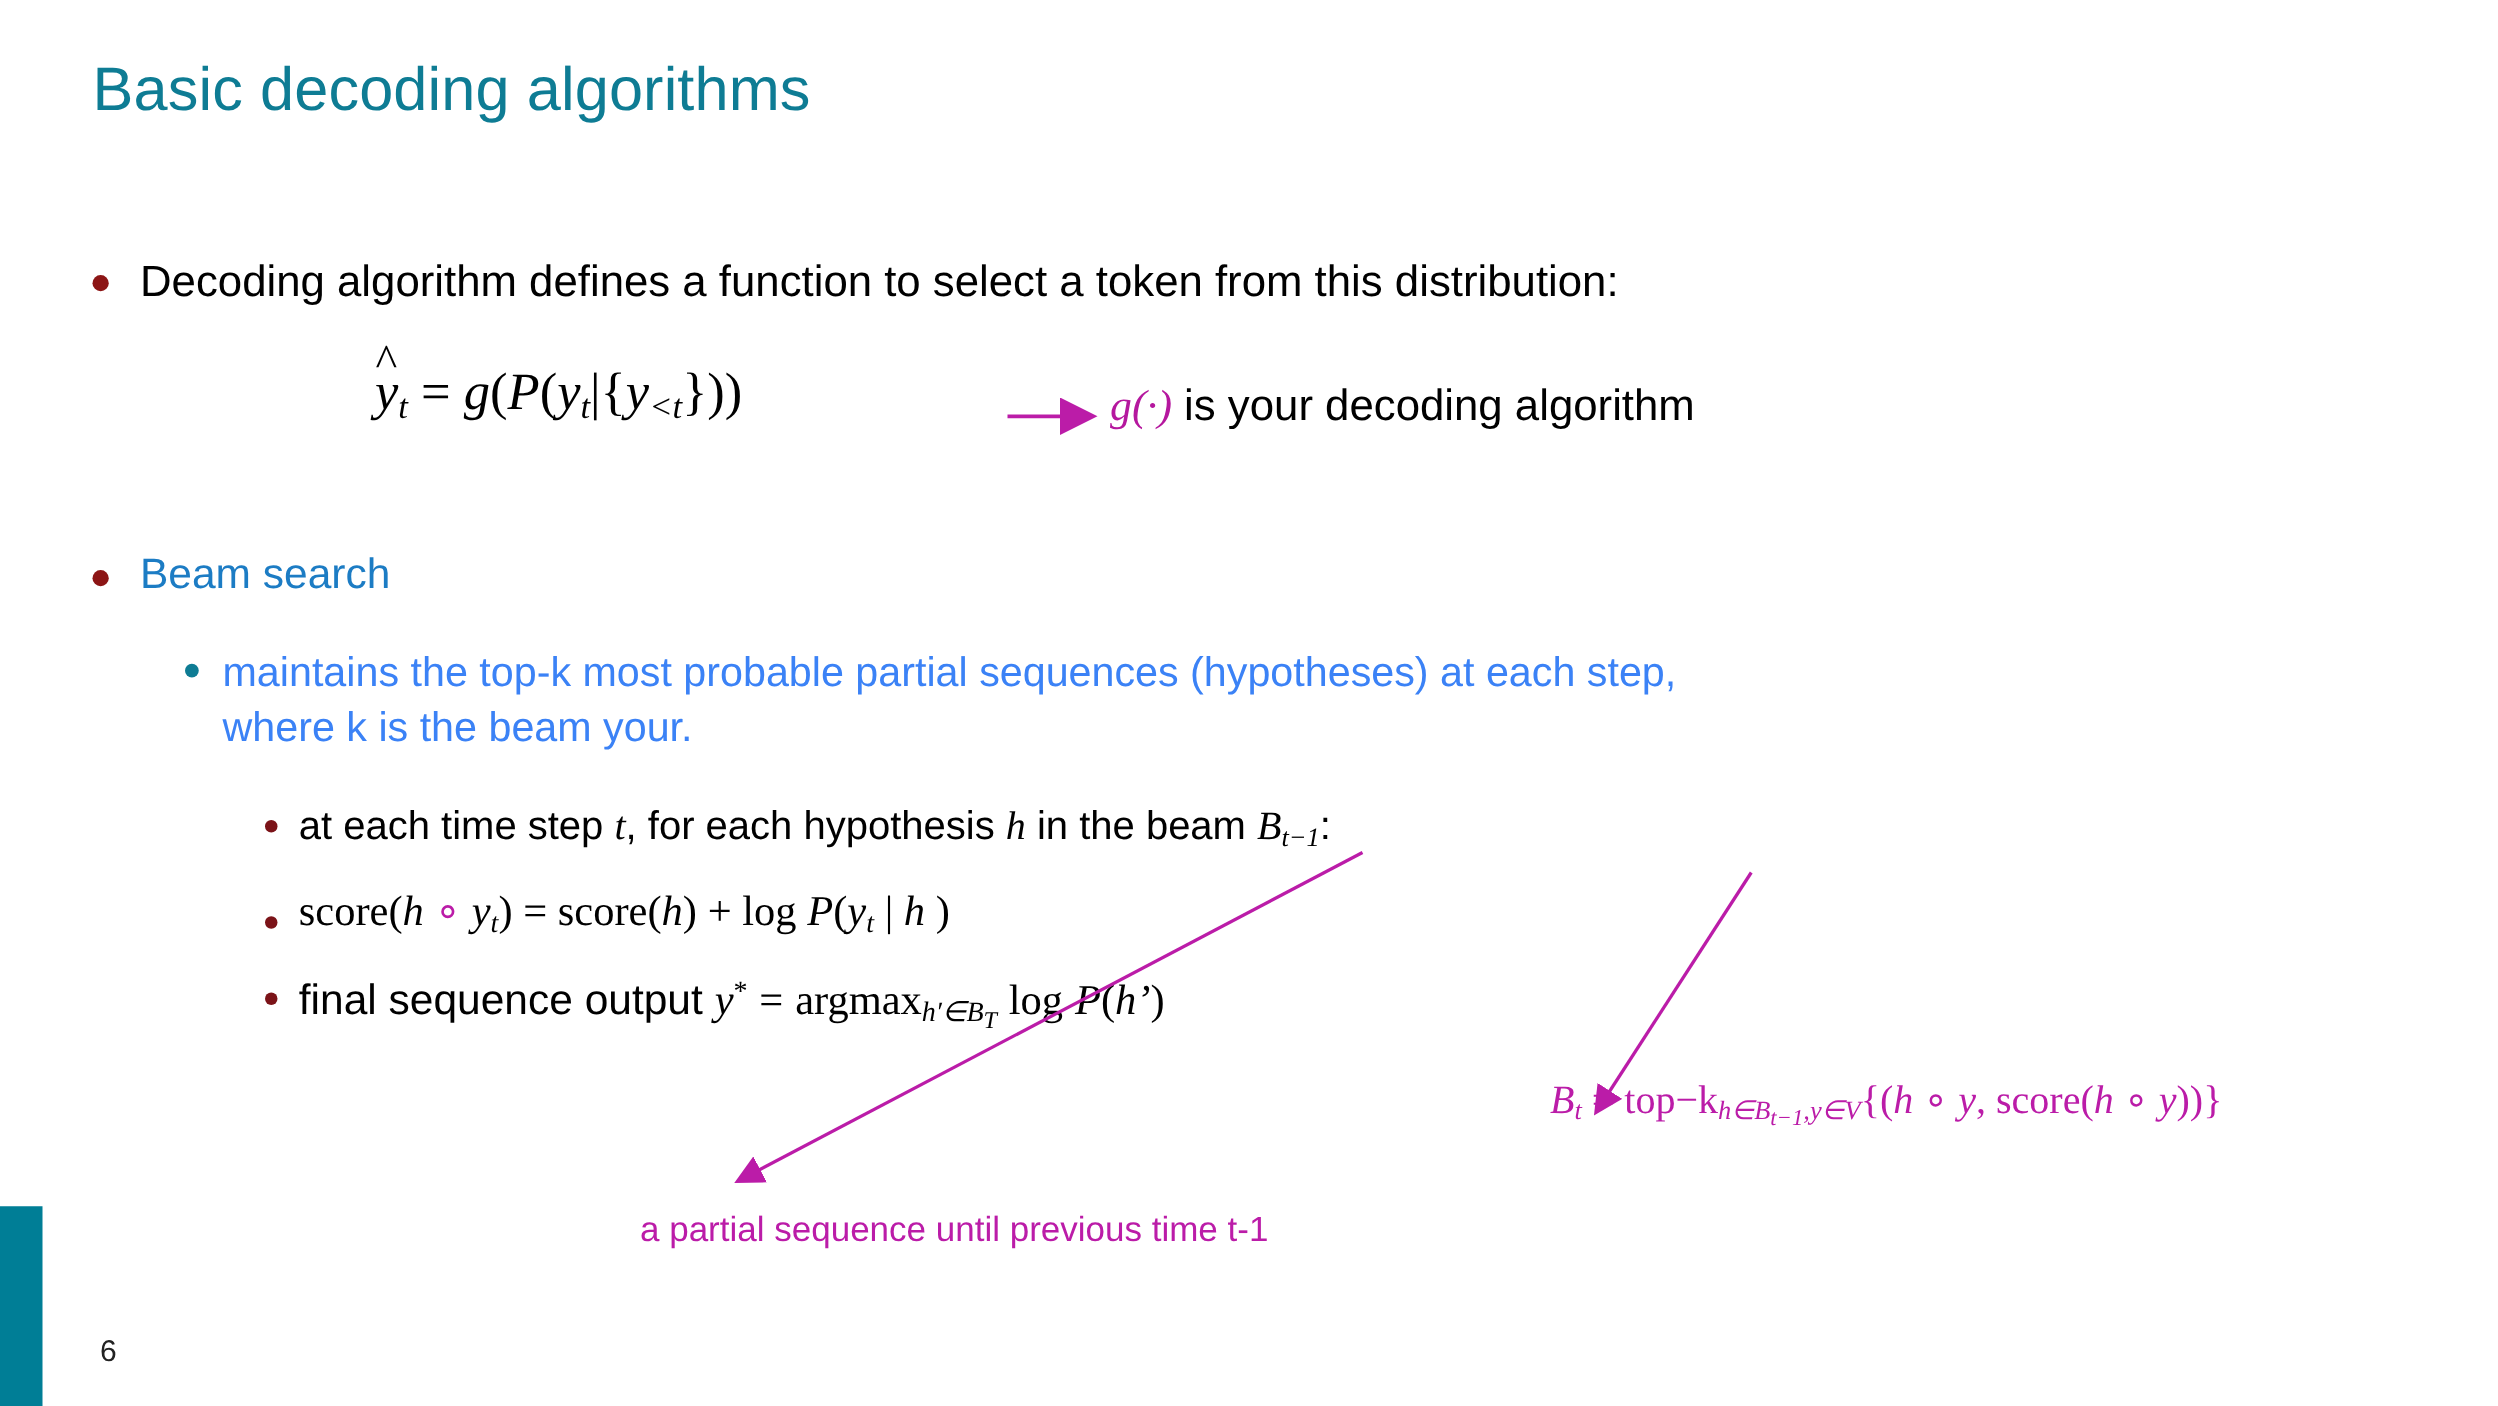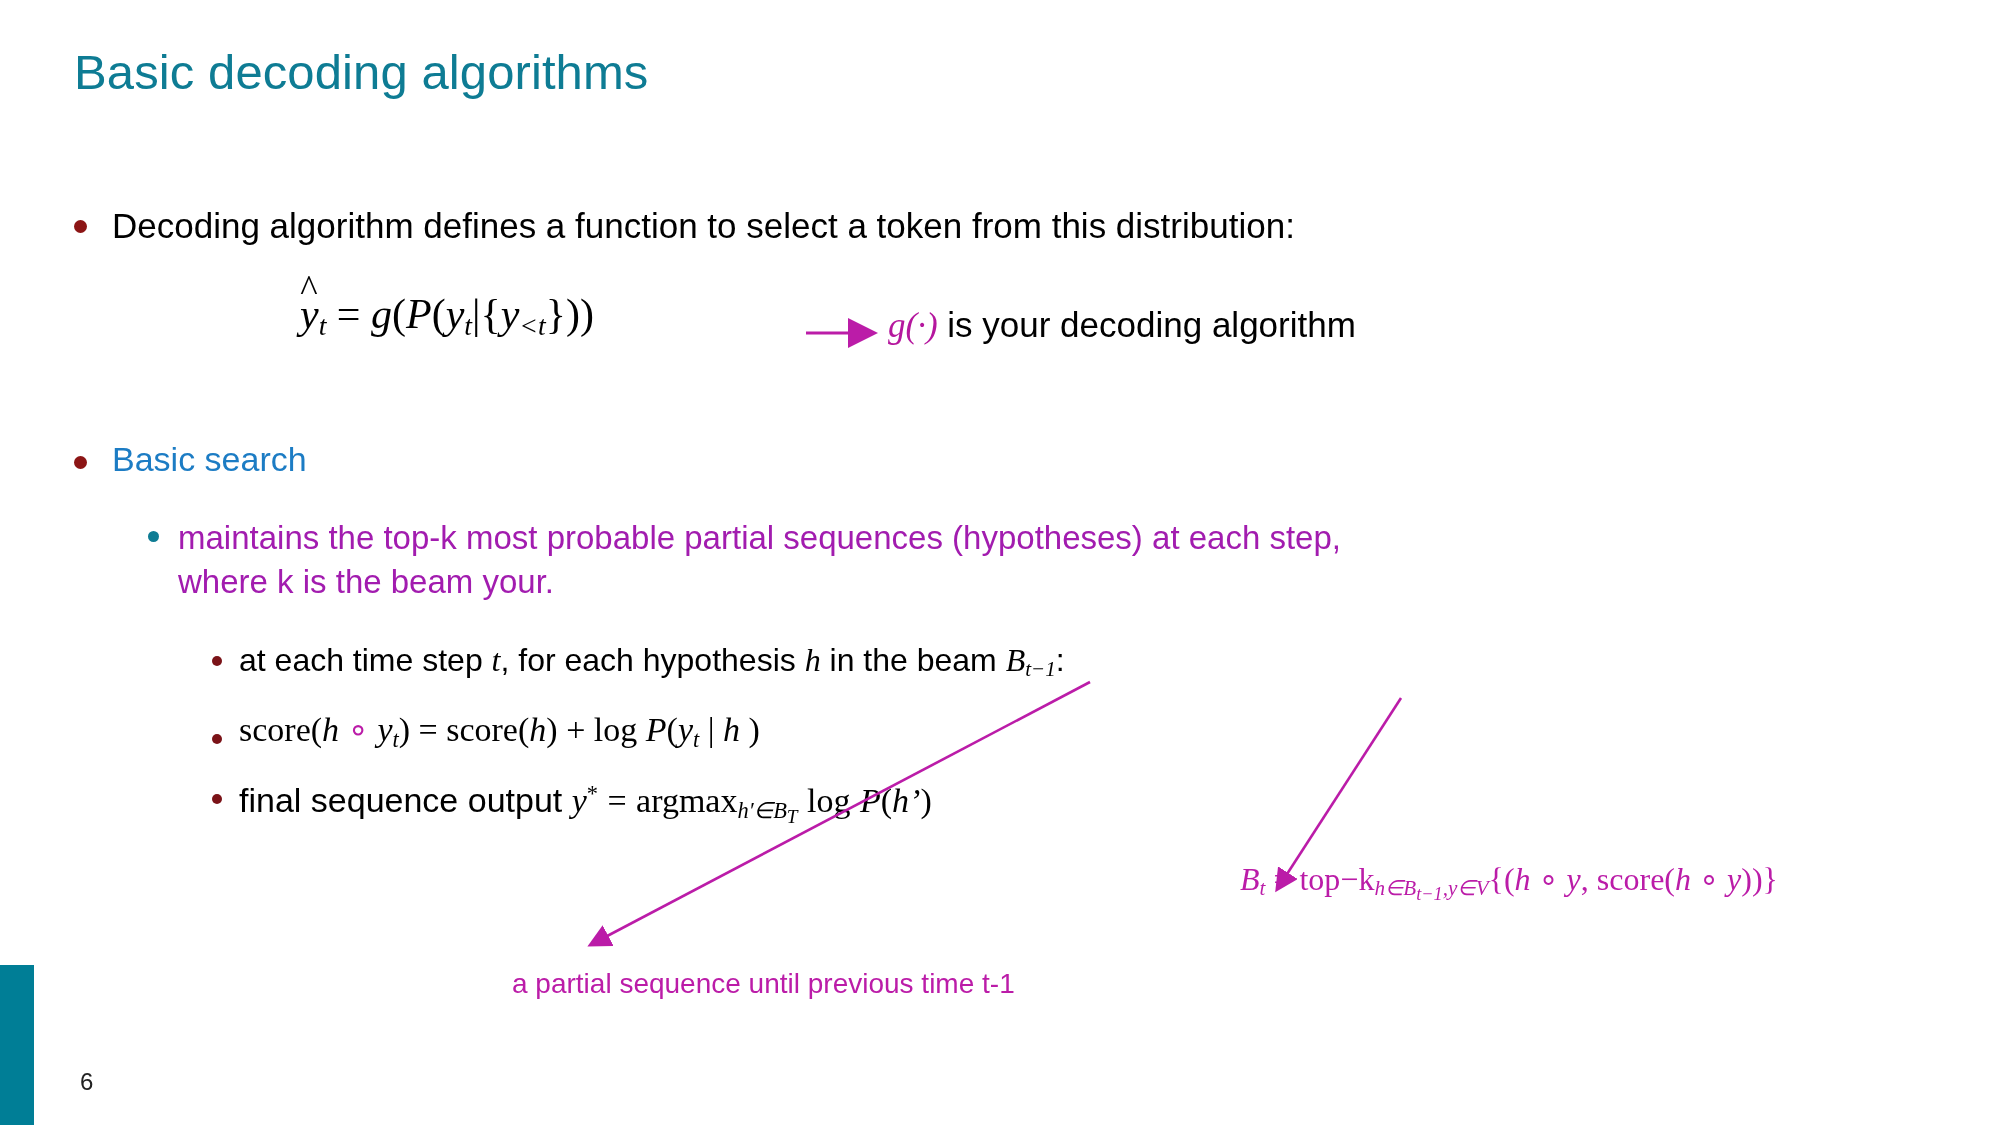--- a/index.html
+++ b/index.html
@@ -76,21 +76,21 @@
     margin-top: 16px;
   }
 
   .txt-l1 {
     font-size: 35px;
     color: #000000;
     line-height: 1.28;
   }
   .txt-l2 {
     font-size: 33px;
-    color: #a21caf;
+    color: #3b82f6;
     line-height: 1.33;
   }
   .txt-l3 {
     font-size: 32px;
     color: #000000;
     line-height: 1.3;
   }
   .beam-label {
     font-size: 34px;
     color: #1C7CC4;
@@ -201,21 +201,21 @@
     <span class="mup">=</span>
     <span class="mi">g</span><span class="mup">(</span><span class="mi">P</span><span class="mup">(</span><span class="mi">y</span><sub>t</sub><span class="mup">|</span><span class="mup">{</span><span class="mi">y</span><sub>&lt;t</sub><span class="mup">}</span><span class="mup">)</span><span class="mup">)</span>
   </div>
 
   <div class="g-note">
     <span class="magenta math mi">g(·)</span><span> is your decoding algorithm</span>
   </div>
 
   <div class="bullet-row" style="left:74px; top:440px;">
     <span class="dot dot-l1"></span>
-    <span class="beam-label">Basic search</span>
+    <span class="beam-label">Beam search</span>
   </div>
 
   <div class="bullet-row" style="left:148px; top:516px; width:1760px;">
     <span class="dot dot-l2"></span>
     <span class="txt-l2" style="max-width:1660px;">
       <span>maintains the top-k most probable partial sequences (hypotheses) at each step,</span><br>
       <span>where k is the beam your.</span>
     </span>
   </div>
 

